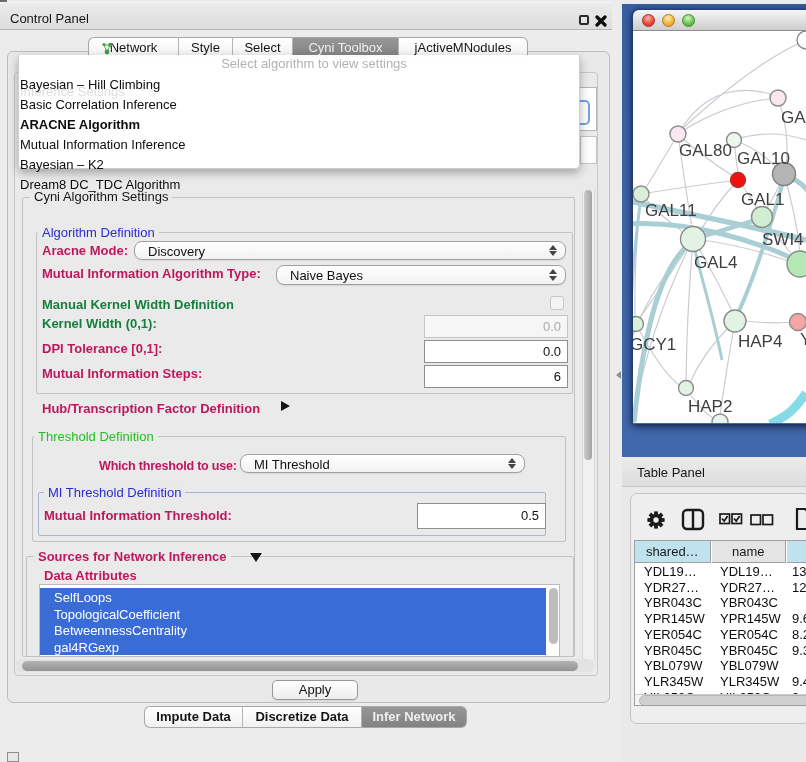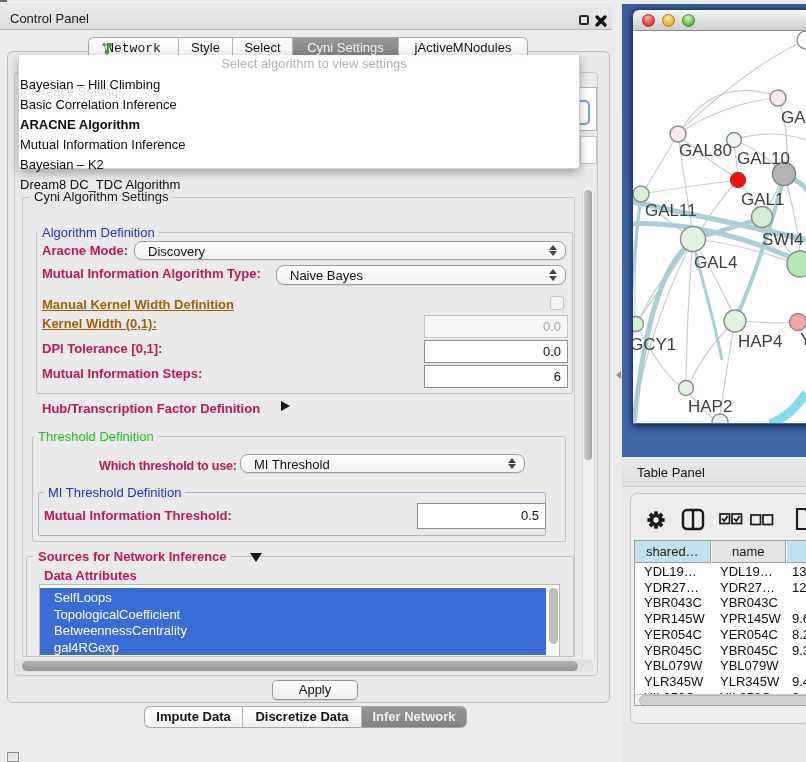--- a/index.html
+++ b/index.html
@@ -1,21 +1,21 @@
 <!DOCTYPE html>
 <html><head>
 <meta charset="utf-8">
 <style>
   * { margin:0; padding:0; box-sizing:border-box; }
   html,body { width:806px; height:762px; overflow:hidden; }
   body { position:relative; background:#ececec; font-family:"Liberation Sans", sans-serif; }
   .abs { position:absolute; }
   .b13 { font-size:13px; font-weight:bold; color:#be185d; }
   .n13 { font-size:13px; color:#161616; }
-  .dis { color:#a16207;text-decoration:underline; }
+  .dis { color:#15803d; }
   .combo { position:absolute; background:linear-gradient(180deg,#ffffff,#f2f2f2); border:1px solid #a0a0a0; border-radius:8px; box-shadow:0 1px 1px rgba(0,0,0,0.08); }
   .combo .ct { position:absolute; left:13px; top:2px; font-size:13px; color:#111; }
   .stepper { position:absolute; right:7px; top:0; bottom:0; width:9px; }
   .tri-up { position:absolute; left:0; top:3px; width:0; height:0; border-left:4.5px solid transparent; border-right:4.5px solid transparent; border-bottom:5px solid #444; }
   .tri-dn { position:absolute; left:0; bottom:3px; width:0; height:0; border-left:4.5px solid transparent; border-right:4.5px solid transparent; border-top:5px solid #444; }
   .field { position:absolute; background:#fff; border:1px solid #8e8e8e; font-size:13px; color:#111; text-align:right; padding-right:6px; }
   .group { position:absolute; border:1px solid #c2c2c2; border-radius:2px; }
   .gtitle { position:absolute; background:#eaeaea; padding:0 4px; font-size:13px; line-height:13px; }
   .tab { position:absolute; top:0; height:100%; border-top:1px solid #a8a8a8; border-bottom:1px solid #a8a8a8; background:linear-gradient(180deg,#ffffff,#f1f1f1); font-size:13px; color:#141414; text-align:center; }
   .tabsel { background:linear-gradient(180deg,#979797,#828282); color:#efefef; }
@@ -38,25 +38,25 @@
 <div class="abs" style="left:14px;top:72px;width:584px;height:604px;border:1px solid #c8c8c8;border-radius:4px;background:#eaeaea;"></div>
 
 <div class="abs" style="left:88px;top:37px;width:440px;height:21px;">
   <div class="tab" style="left:0;width:90px;border-left:1px solid #a8a8a8;border-radius:6px 0 0 0;line-height:19px;">
     <svg class="abs" style="left:12px;top:4px;" width="12" height="13" viewBox="0 0 12 13">
       <path d="M3 3 L9 3 M9 3 L6 10 M3 3 L6 10" stroke="#57a75a" stroke-width="1"></path>
       <circle cx="3" cy="2.5" r="1.6" fill="#3fa044"></circle>
         <circle cx="9.2" cy="2.8" r="2" fill="#3fa044"></circle>
         <circle cx="6" cy="10" r="2.4" fill="#3fa044"></circle>
     </svg>
-    <span style="font-family:Liberation Mono, monospace;">Network</span>
+    <span style="">Network</span>
   </div>
   <div class="tab" style="left:90px;width:54px;border-left:1px solid #b4b4b4;line-height:19px;">Style</div>
   <div class="tab" style="left:144px;width:60px;border-left:1px solid #b4b4b4;line-height:19px;">Select</div>
-  <div class="tab tabsel" style="left:204px;width:106px;border-left:1px solid #b4b4b4;line-height:19px;">Cyni Settings</div>
+  <div class="tab tabsel" style="left:204px;width:106px;border-left:1px solid #b4b4b4;line-height:19px;">Cyni Toolbox</div>
   <div class="tab" style="left:310px;width:130px;border-left:1px solid #b4b4b4;border-right:1px solid #a8a8a8;border-radius:0 6px 0 0;line-height:19px;">jActiveMNodules</div>
 </div>
 
 <div class="abs" style="left:582px;top:190px;width:13px;height:470px;background:#f0f0f0;border-left:1px solid #d8d8d8;border-right:1px solid #d8d8d8;"></div>
 <div class="abs" style="left:584px;top:190px;width:8px;height:270px;background:linear-gradient(90deg,#cccccc,#a3a3a3);border-radius:4px;"></div>
 <div class="abs" style="left:15px;top:659px;width:579px;height:13px;background:#e3e3e3;border-radius:6px;"></div>
 <div class="abs" style="left:22px;top:660.5px;width:556px;height:10px;background:linear-gradient(180deg,#b3b3b3,#949494);border-radius:5px;"></div>
 
 <div class="abs" style="left:616px;top:371px;width:0;height:0;border-top:4px solid transparent;border-bottom:4px solid transparent;border-right:5px solid #8f8f8f;"></div>
 

